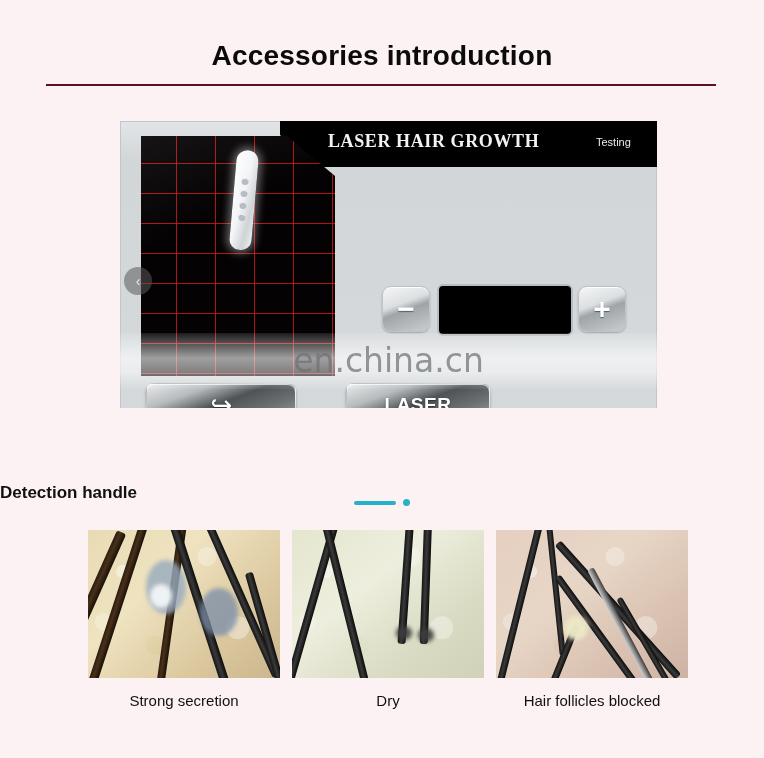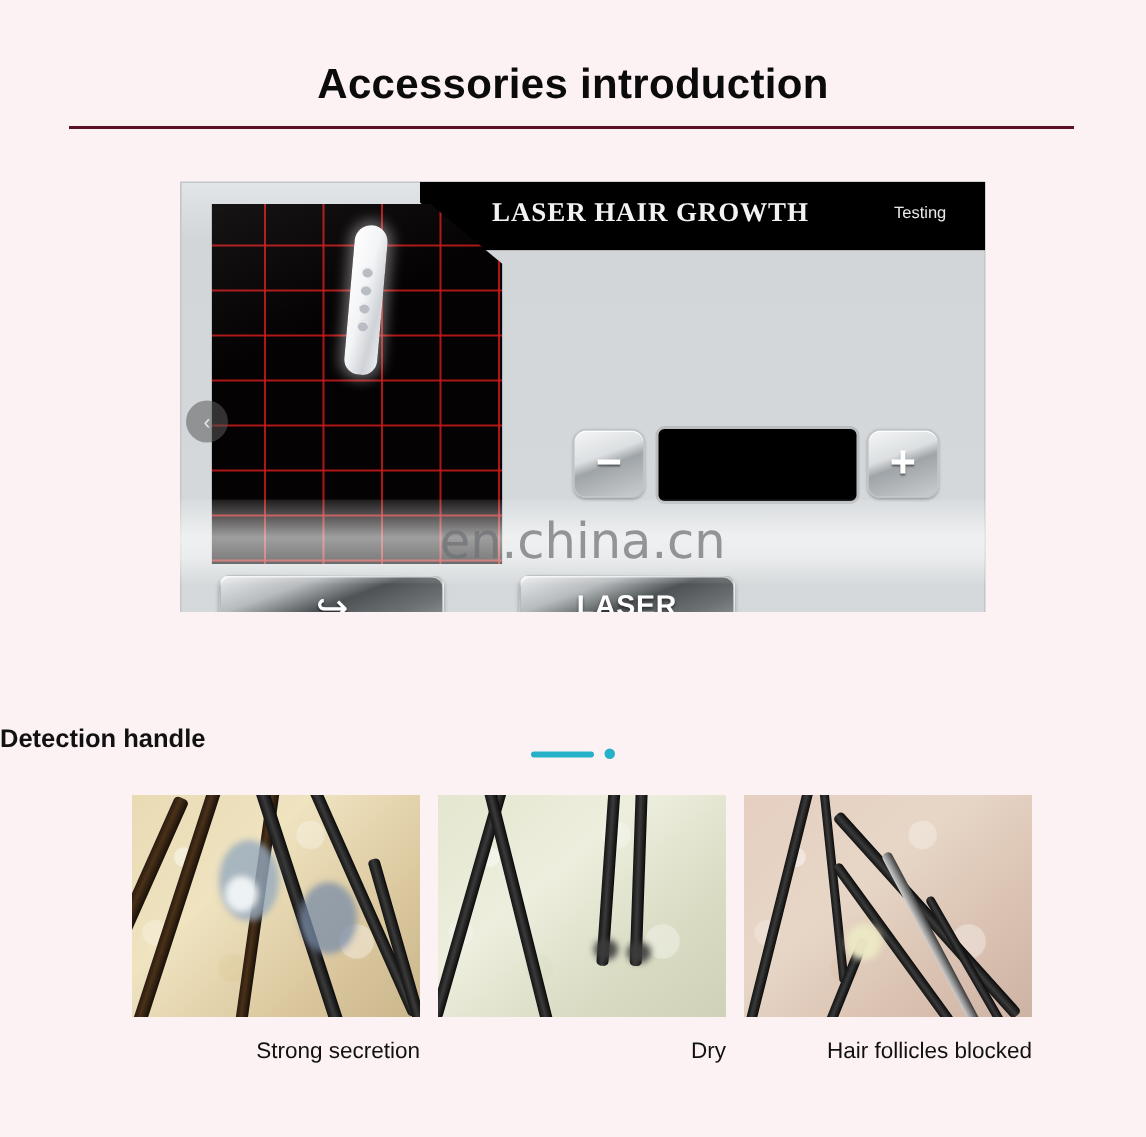--- a/index.html
+++ b/index.html
@@ -303,21 +303,21 @@
   .thumb-cell { width: 192px; }
   .thumb-img {
     position: relative;
     width: 192px;
     height: 148px;
     overflow: hidden;
     background: #caa97c;
   }
   .thumb-caption {
     margin-top: 14px;
-    text-align: right;
+    text-align: center;
     font-size: 15px;
     color: #111;
   }
 
   
   .t1 { background: linear-gradient(135deg,#e8dbb4 0%, #efe3c0 35%, #dcc9a0 70%, #cbb68c 100%); }
   
   .t2 { background: linear-gradient(140deg,#e5cfc1 0%, #e7d6c6 40%, #d9c0b0 75%, #cdb3a3 100%); }
   
   .t3 { background: linear-gradient(140deg,#e5e6cf 0%, #edeedd 38%, #d9dbc3 72%, #cfd2b8 100%); }

